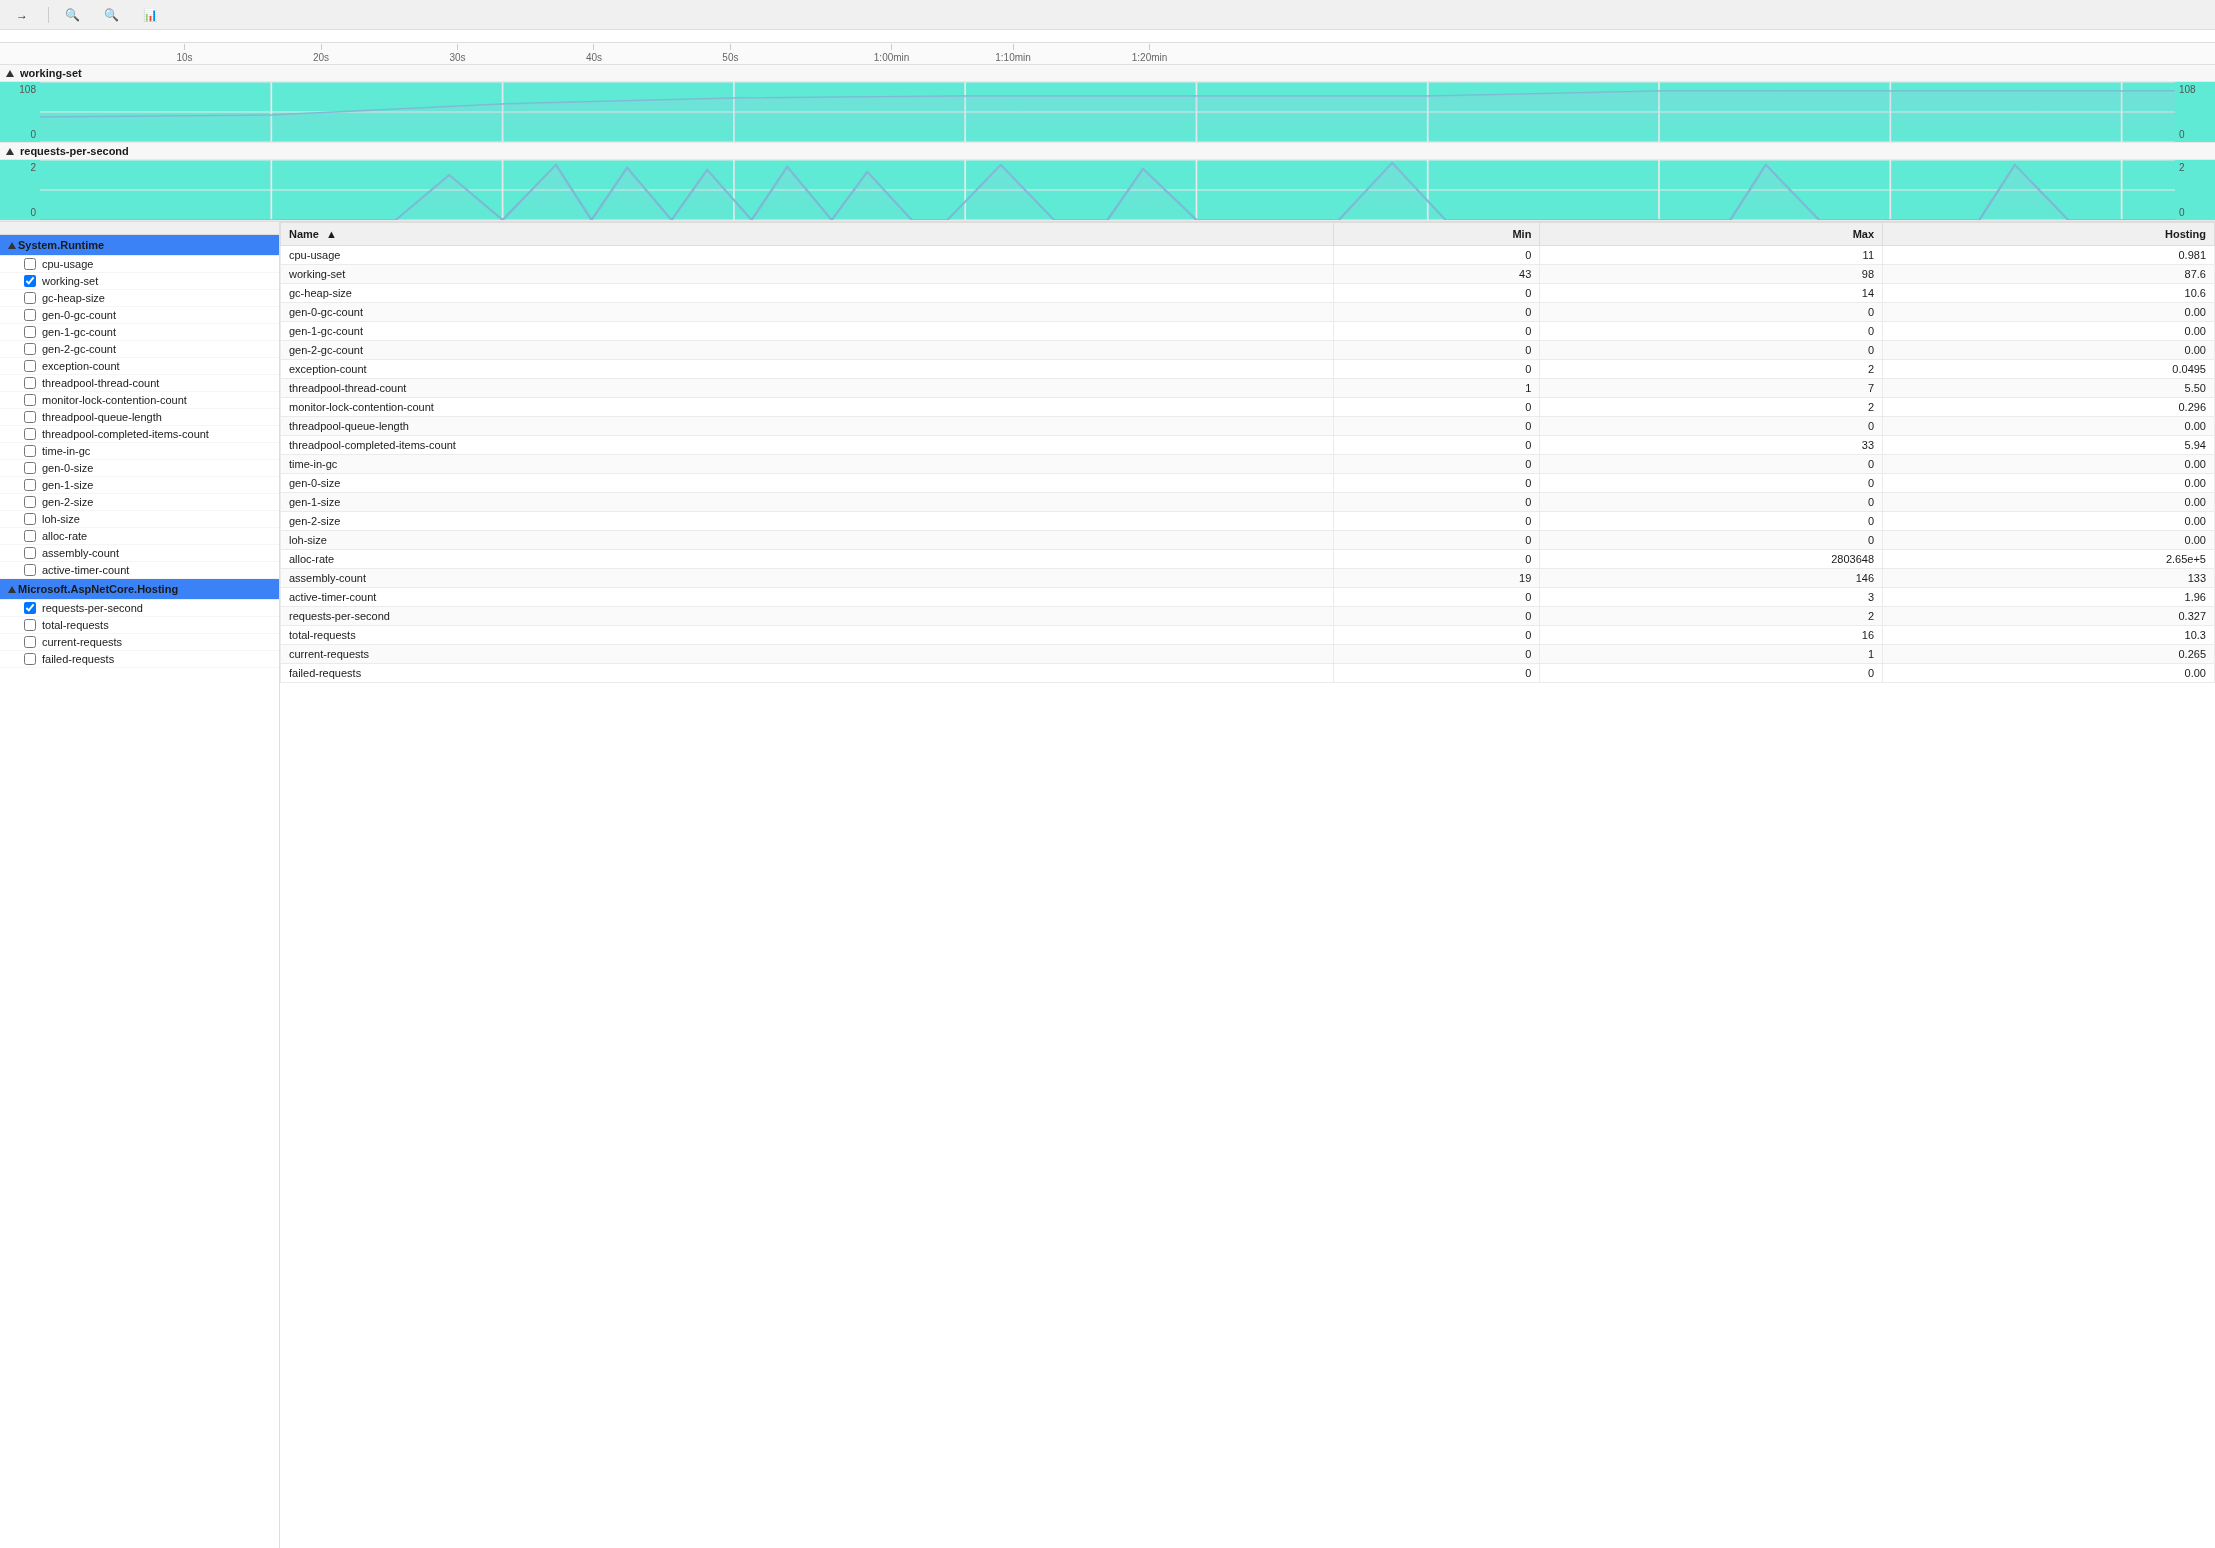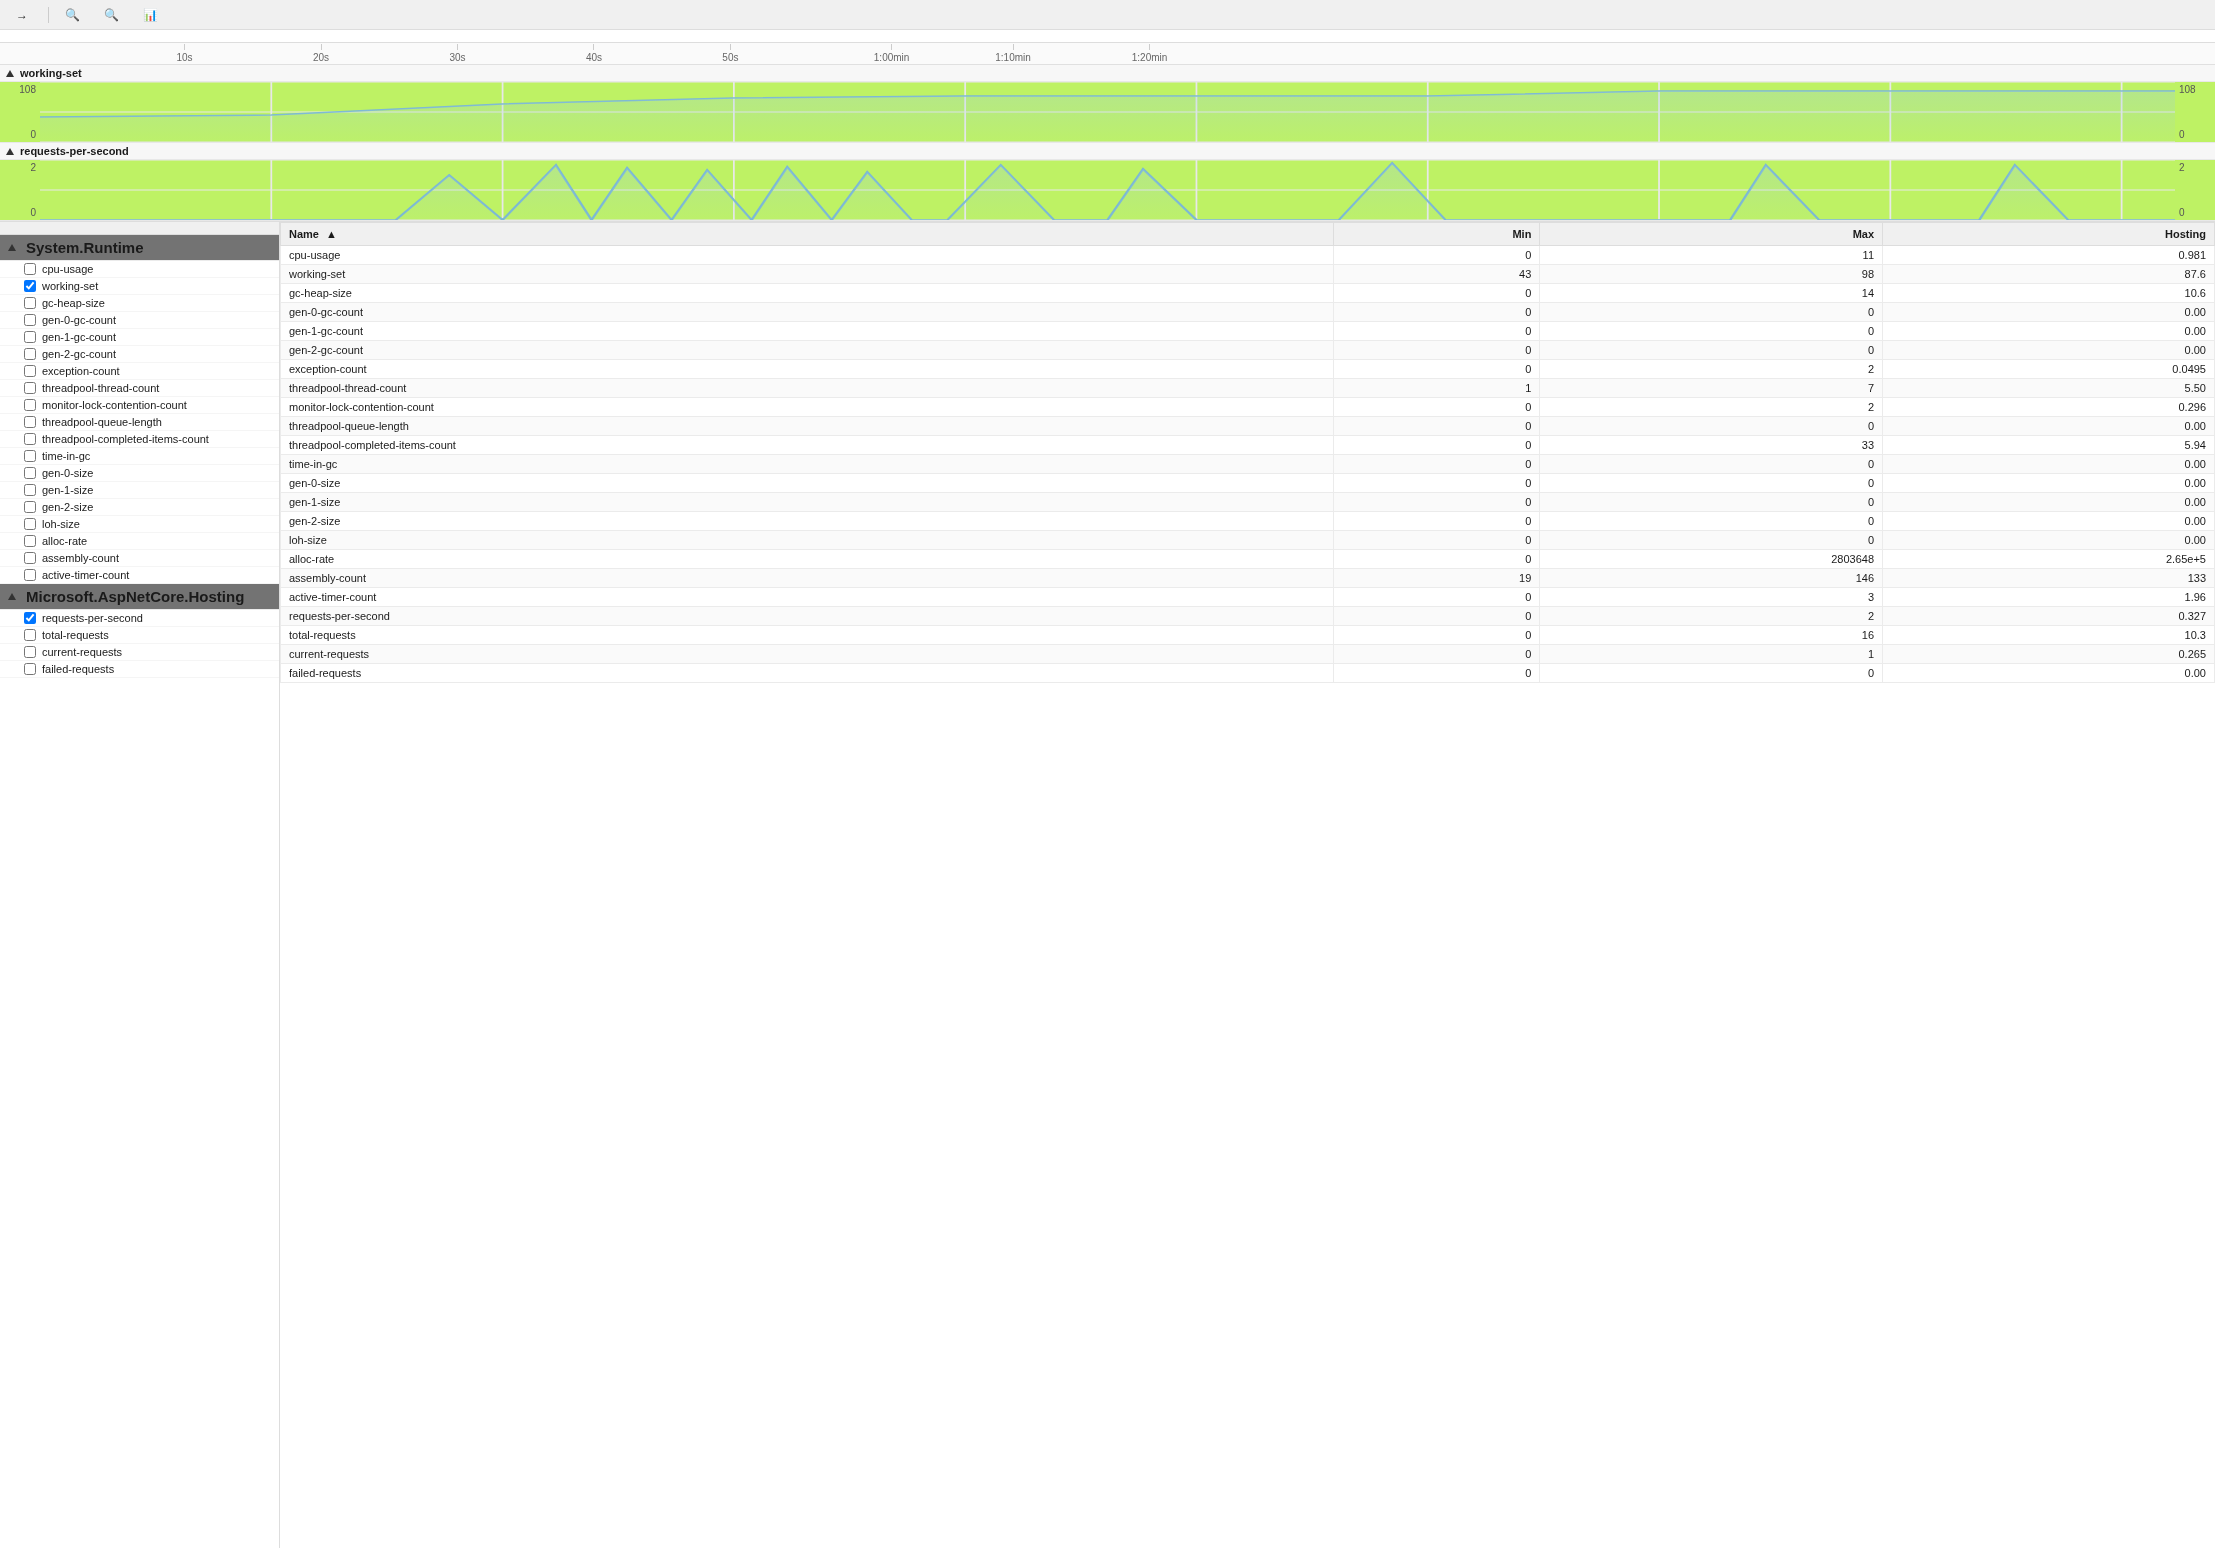--- a/index.html
+++ b/index.html
@@ -16,21 +16,21 @@
       font-size: 12px; color: #1a1a1a;
     }
     .toolbar-separator { width: 1px; height: 16px; background: #ccc; margin: 0 4px; }
 
     .session-header {
       padding: 6px 10px; background: #fff; border-bottom: 1px solid #ddd;
       font-weight: 600; font-size: 12px;
     }
 
     .timeline-area {
-      background: #bef264; border-bottom: 1px solid #ddd; overflow: hidden;
+      background: #5eead4; border-bottom: 1px solid #ddd; overflow: hidden;
     }
     .timeline-ruler {
       display: flex; align-items: center; height: 22px;
       border-bottom: 1px solid #e0e0e0; padding-left: 40px; background: #fafafa;
       position: relative; overflow: hidden;
     }
     .ruler-tick {
       position: absolute; display: flex; flex-direction: column; align-items: center;
       font-size: 10px; color: #666;
     }
@@ -64,23 +64,23 @@
     .left-panel {
       width: 280px; min-width: 200px; border-right: 1px solid #ddd;
       background: #fff; overflow-y: auto;
     }
     .panel-header {
       padding: 6px 10px; background: #f0f0f0; border-bottom: 1px solid #ddd;
       font-weight: 600; font-size: 12px; text-align: center;
     }
     .tree-group { }
     .tree-group-header {
-      display: flex; align-items: center; gap: 8px;
-      padding: 4px 8px; background: #737373; border-bottom: 1px solid #ebebeb;
-      font-size: 15px; font-weight: 600; cursor: pointer;
+      display: flex; align-items: center; gap: 0;
+      padding: 4px 8px; background: #3b82f6; border-bottom: 1px solid #ebebeb;
+      font-size: 11px; font-weight: 600; cursor: pointer;
     }
     .tree-item {
       display: flex; align-items: center; gap: 6px;
       padding: 2px 8px 2px 24px; font-size: 11px; border-bottom: 1px solid #f5f5f5;
     }
     .tree-item input[type="checkbox"] { width: 12px; height: 12px; }
 
     .right-panel {
       flex: 1; background: #fff; overflow-y: auto; overflow-x: hidden;
     }

